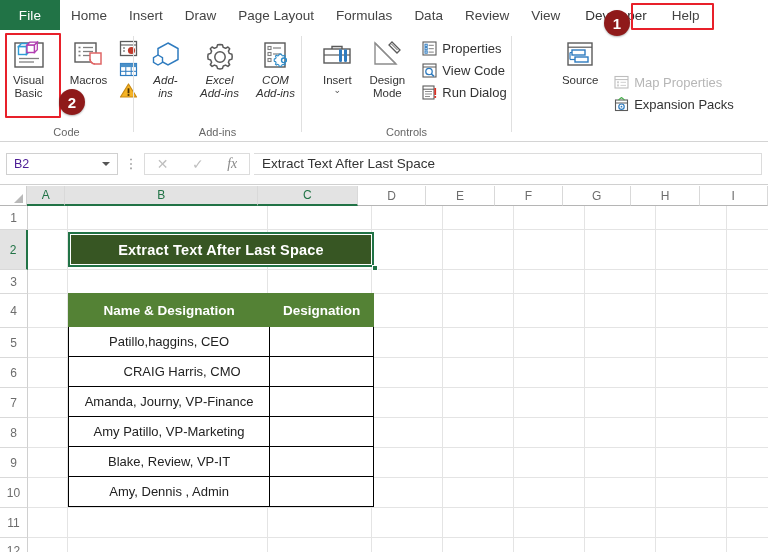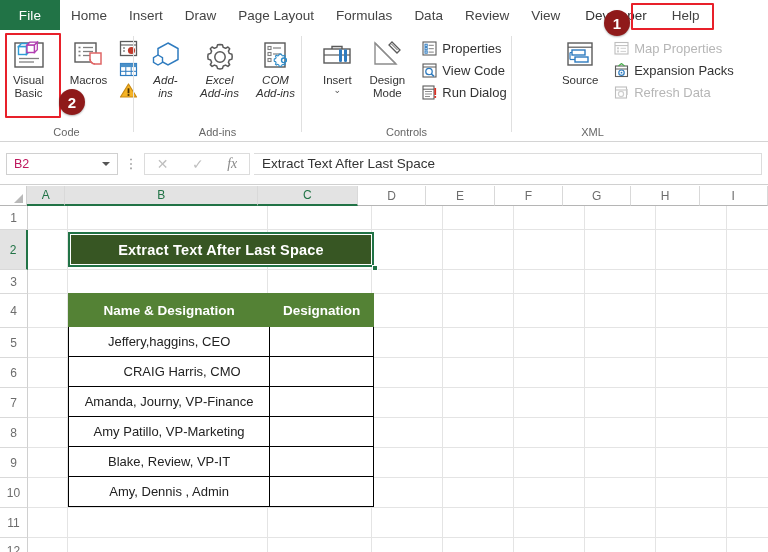--- a/index.html
+++ b/index.html
@@ -60,37 +60,37 @@
     margin-top: 2px; white-space: pre-line;
   }
   .bigbtn.w60 { width: 60px; }
 
   
   .smallcol { display: flex; flex-direction: column; justify-content: flex-start; padding-top: 2px; }
   .smallbtn {
     display: flex; align-items: center; height: 22px; padding: 0 3px;
     font-size: 13px; color: #333; white-space: nowrap;
   }
-  .smallbtn.disabled { color: #b6b6b6; }
+  .smallbtn.disabled { color: #b6b6b6; margin-top: 34px; }
   .smallbtn .sic { width: 19px; height: 17px; display: flex; align-items: center; justify-content: center; margin-right: 3px; }
 
   
   .ministack { display: flex; flex-direction: column; align-items: center; gap: 2px; padding-top: 4px; }
   .ministack .mi { width: 20px; height: 19px; display: flex; align-items: center; justify-content: center; }
 
   
   .fbar {
     position: absolute; top: 143px; left: 0; width: 768px; height: 42px;
     background: #ffffff; border-bottom: 1px solid #d0d0d0;
     display: flex; align-items: center; padding: 0 6px;
   }
   .namebox {
     width: 112px; height: 22px; border: 1px solid #d0d0d0; background: #fff;
     display: flex; align-items: center; padding: 0 7px;
-    font-size: 12.5px; color: #be185d;
+    font-size: 12.5px; color: #4c1d95;
   }
   .namebox .nb-val { flex: 1; }
   .nb-caret { width: 0; height: 0; border-left: 4px solid transparent; border-right: 4px solid transparent; border-top: 4px solid #555; }
   .fb-dots { width: 26px; text-align: center; color: #888; font-size: 13px; letter-spacing: 0; }
   .fb-actions {
     width: 106px; height: 22px; border: 1px solid #dcdcdc; background: #fff;
     display: flex; align-items: center; justify-content: space-around;
     color: #bfbfbf;
   }
   .fb-actions .act { font-size: 14px; line-height: 1; }
@@ -531,21 +531,21 @@
 
       <table class="tbl" style="left:40px; top:87px; width:306px;">
         <thead>
           <tr>
             <th style="width:202px; height:33px;">Name &amp; Designation</th>
             <th style="width:104px; height:33px;">Designation</th>
           </tr>
         </thead>
         <tbody>
           <tr>
-            <td style="height:30px;">Jeffery,haggins, CEO</td>
+            <td style="height:30px;">Patillo,haggins, CEO</td>
             <td style="height:30px;"></td>
           </tr>
           <tr>
             <td style="height:30px;padding-left:26px;">CRAIG Harris, CMO</td>
             <td style="height:30px;"></td>
           </tr>
           <tr>
             <td style="height:30px;">Amanda, Journy, VP-Finance</td>
             <td style="height:30px;"></td>
           </tr>

